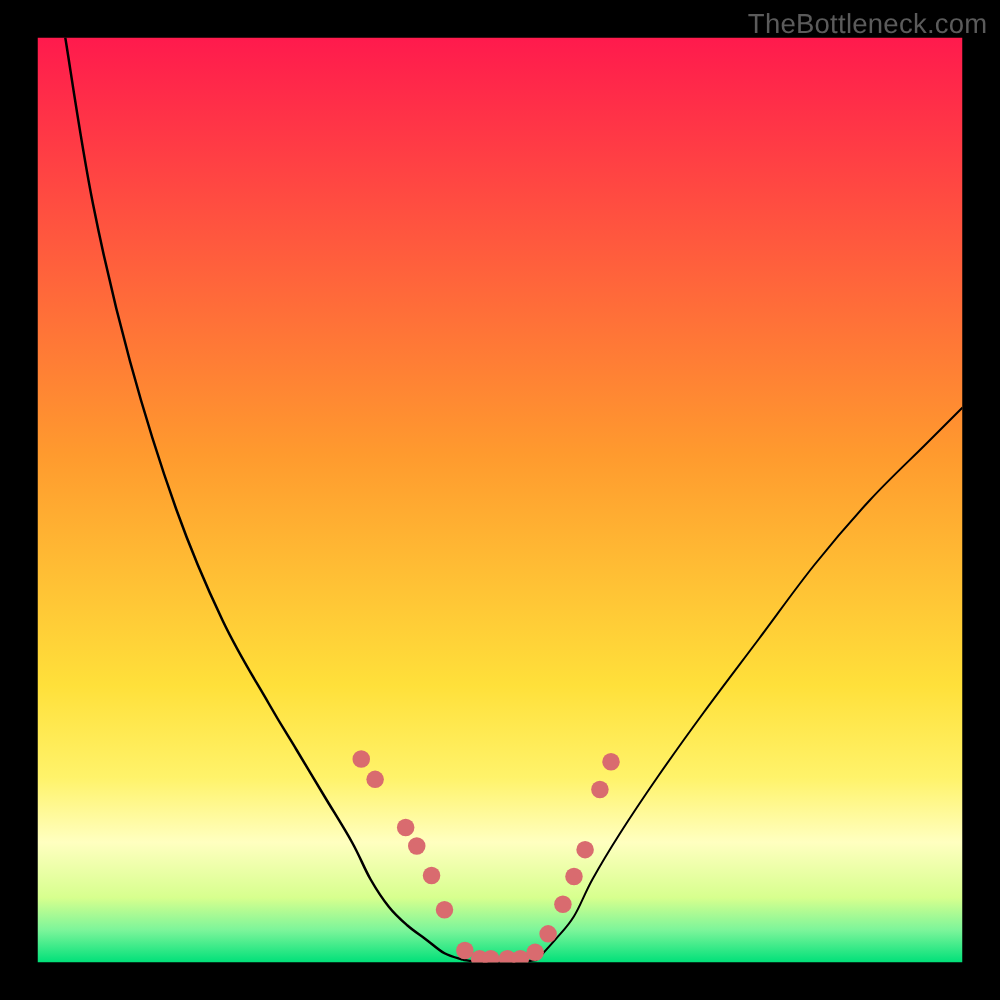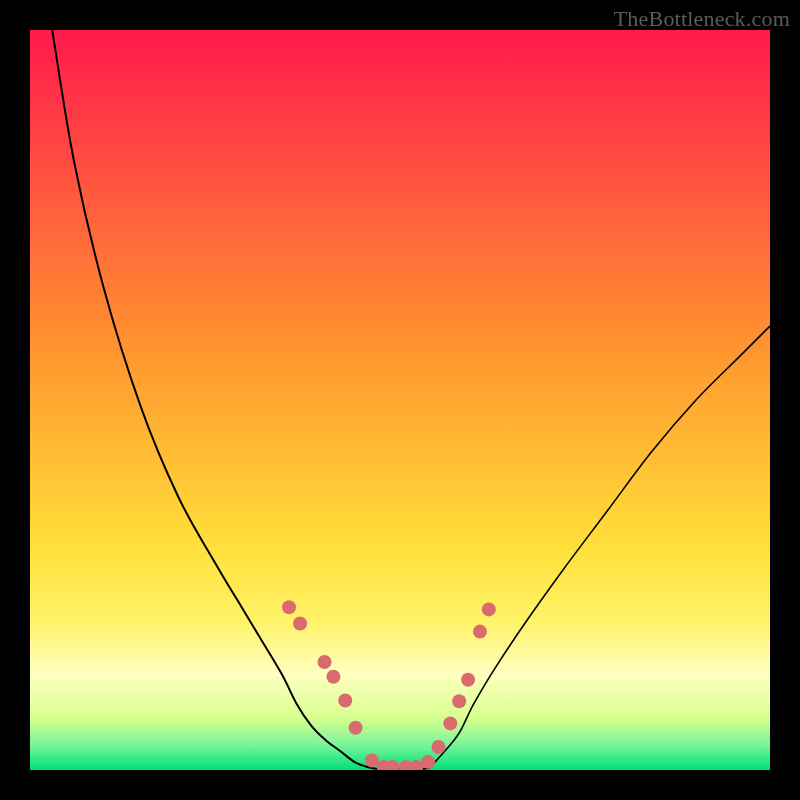--- a/index.html
+++ b/index.html
@@ -9,21 +9,20 @@
     height: 800px;
     overflow: hidden;
     background: #000;
     font-family: Arial, Helvetica, sans-serif;
   }
   .stage {
     position: relative;
     width: 800px;
     height: 800px;
     background: #000;
-    font-family: Liberation Serif, serif;
   }
   .watermark {
     position: absolute;
     top: 6px;
     right: 10px;
     color: #5b5b5b;
     font-size: 22px;
     font-weight: 500;
     letter-spacing: 0.2px;
     z-index: 10;

